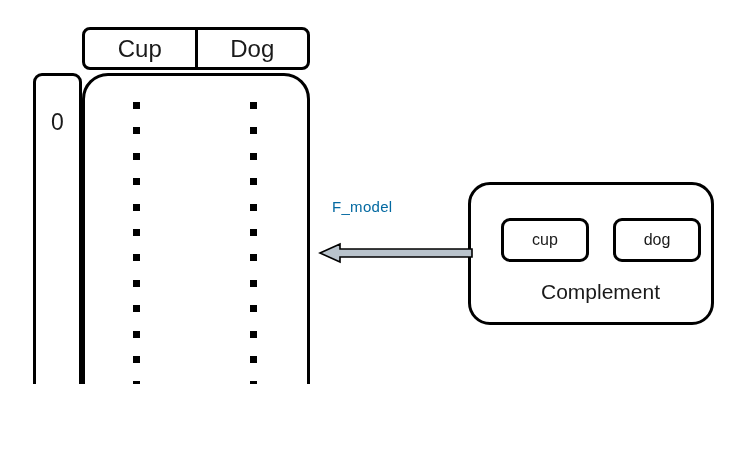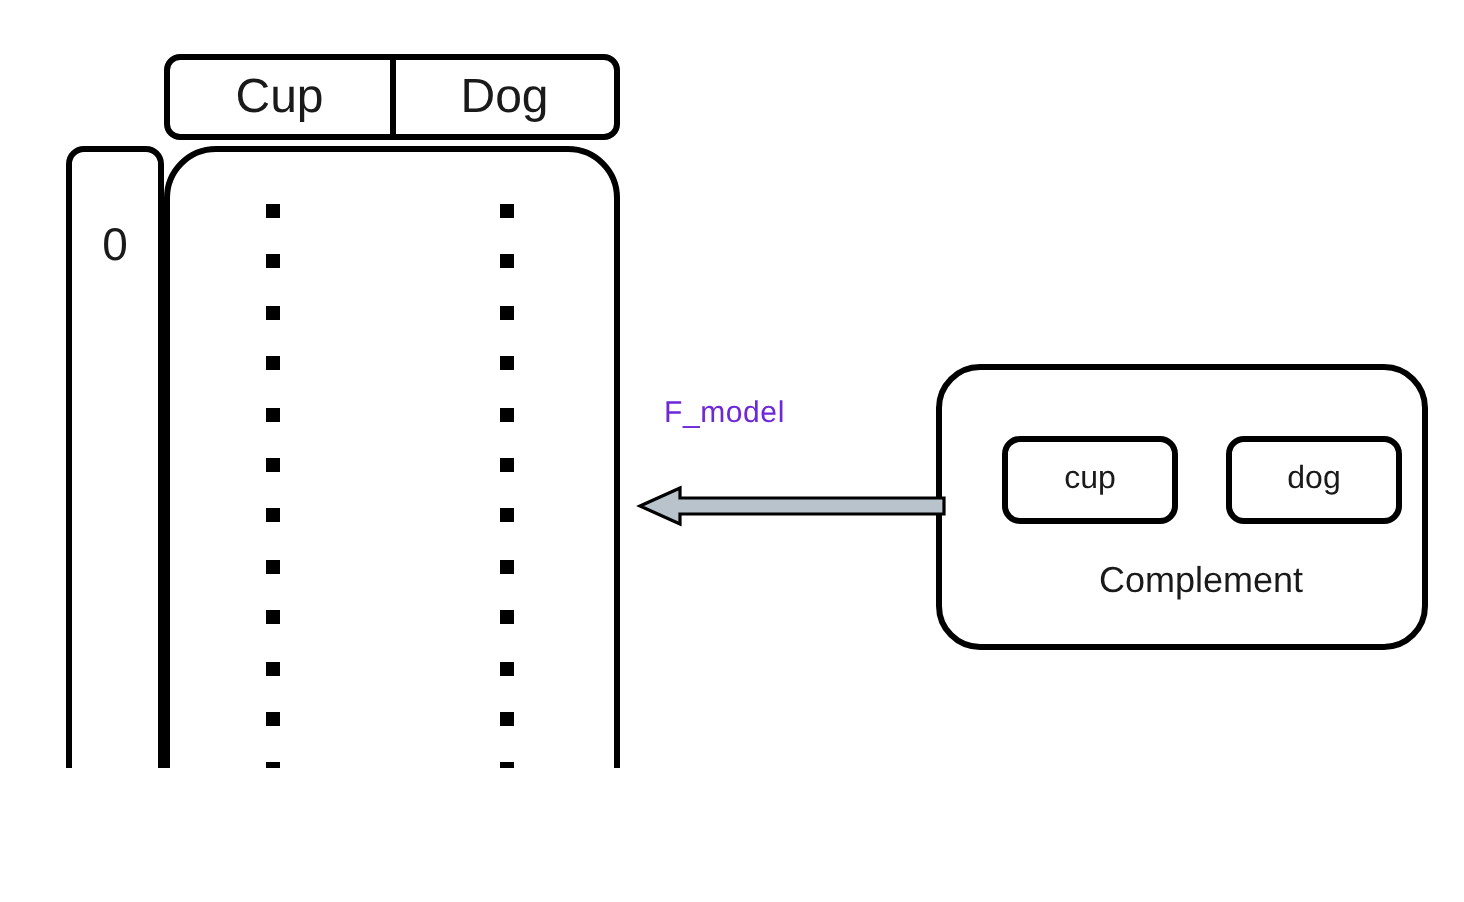--- a/index.html
+++ b/index.html
@@ -106,21 +106,21 @@
     top: 242px;
     width: 155px;
     height: 22px;
     z-index: 6;
   }
   .arrow-label {
     position: absolute;
     left: 332px;
     top: 198px;
     font-size: 15px;
-    color: #6d28d9;
+    color: #0369a1;
     letter-spacing: 0.3px;
     z-index: 7;
   }
 
   
   .complement-box {
     position: absolute;
     left: 468px;
     top: 182px;
     width: 246px;
@@ -148,21 +148,21 @@
   }
   .token-box.tok-0 { left: 30px; }
   .token-box.tok-1 { left: 142px; }
 
   .complement-label {
     position: absolute;
     left: 0;
     top: 95px;
     width: 100%;
     text-align: center;
-    font-size: 18px;
+    font-size: 21px;
     color: #1a1a1a;
     padding-left: 19px;
     box-sizing: border-box;
   }
 </style>
 </head>
 <body>
 
 <div id="canvas">
 

